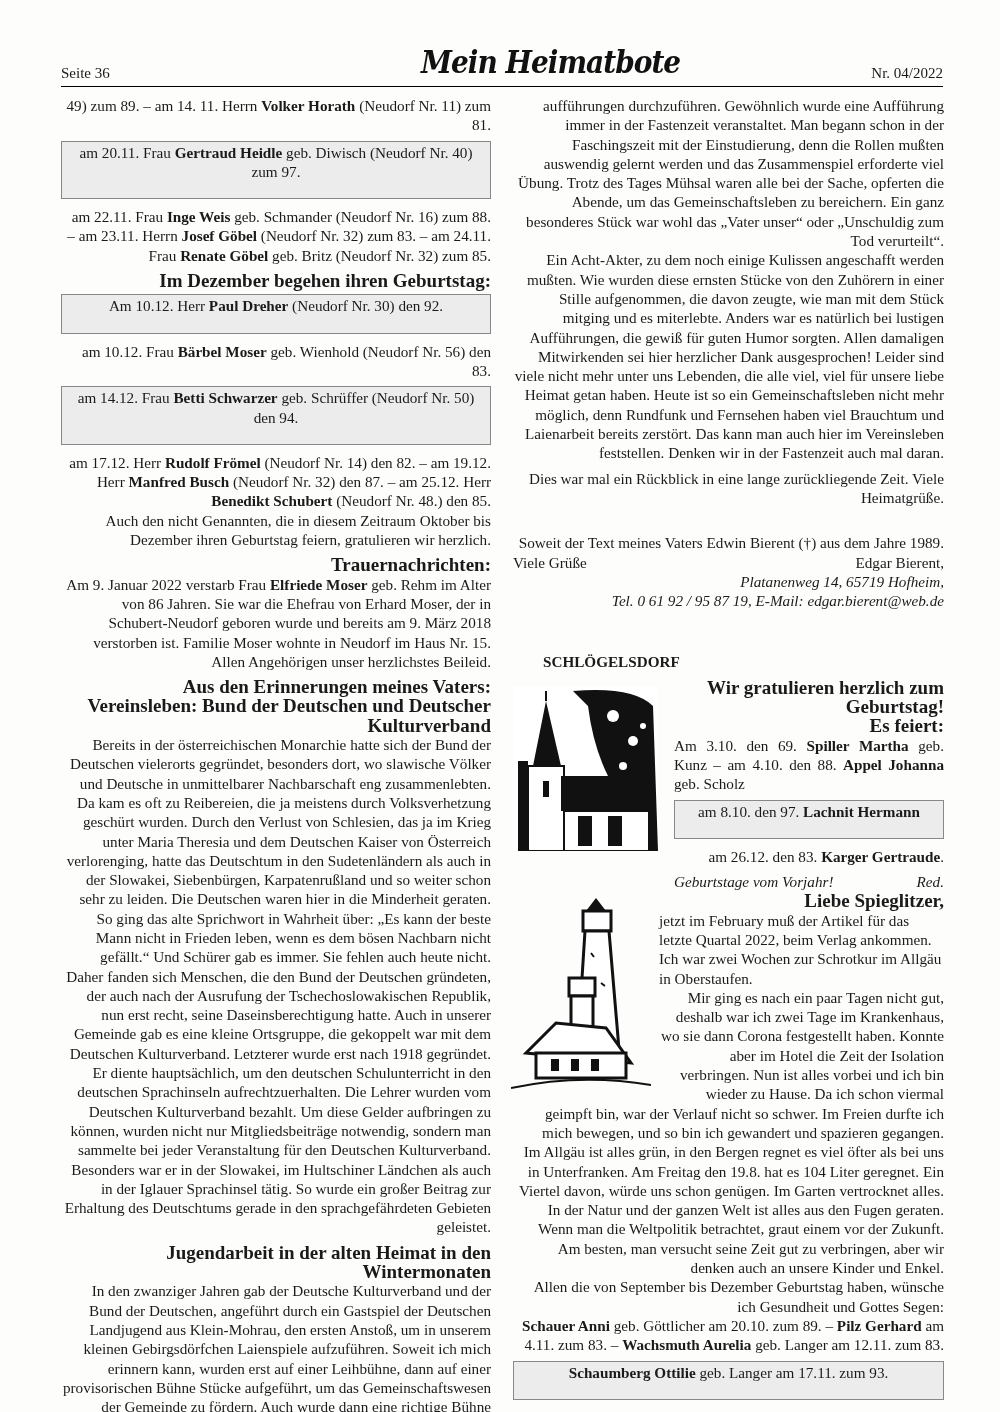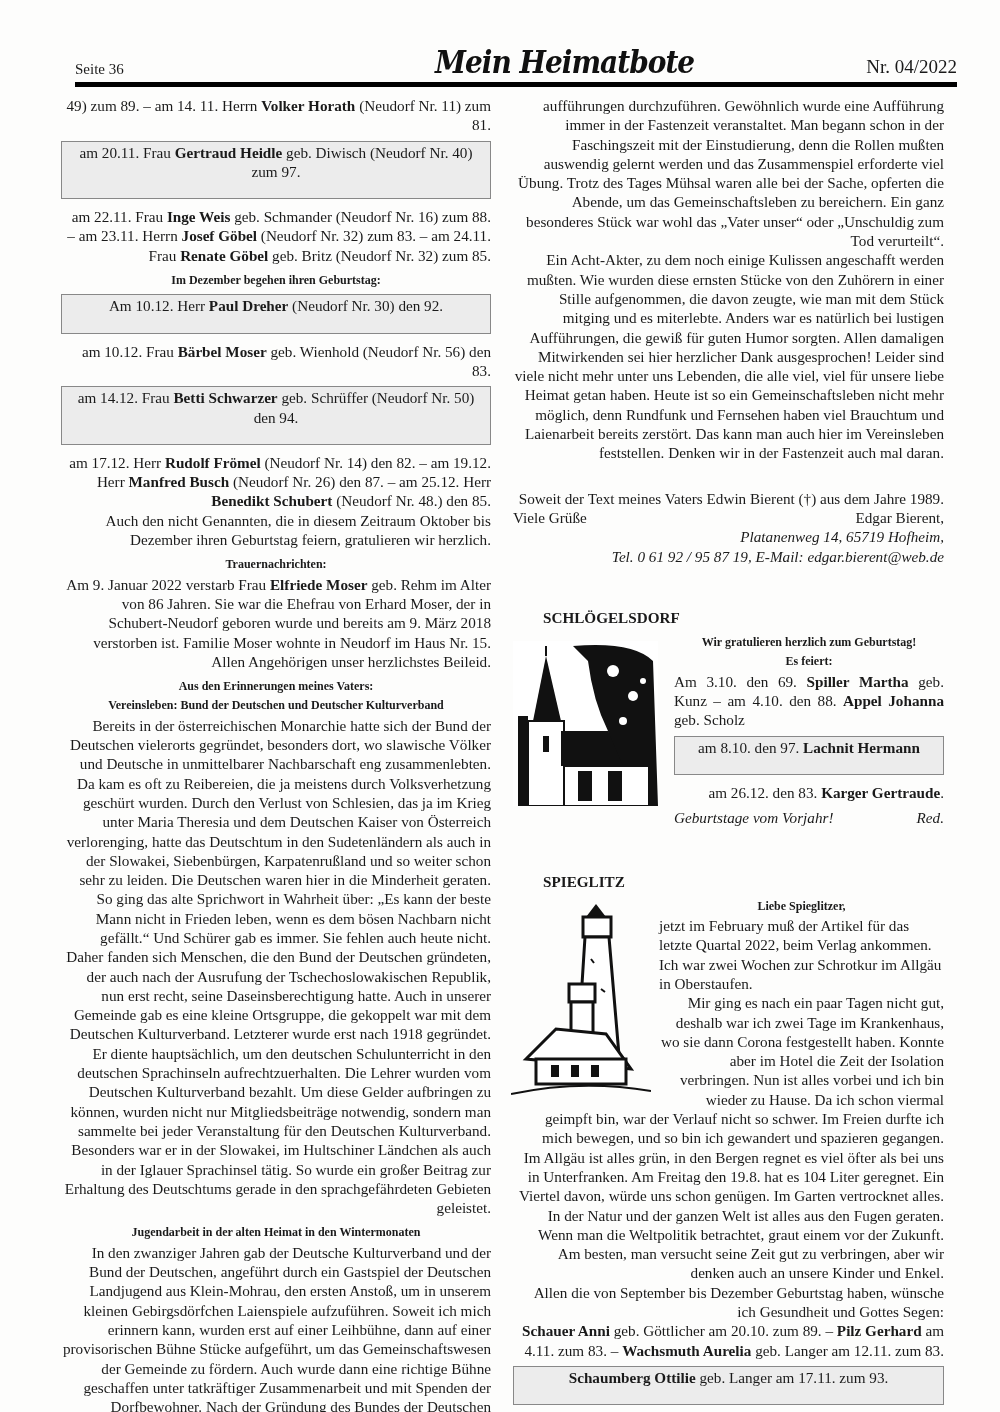--- a/index.html
+++ b/index.html
@@ -1,28 +1,28 @@
 <!DOCTYPE html>
 <html><head>
 <meta charset="utf-8">
 <style>
   * { box-sizing: border-box; margin: 0; padding: 0; }
   body { width: 1000px; height: 1412px; background: #fdfdfc; font-family: "Liberation Serif", "DejaVu Serif", serif; color: #1a1a1a; position: relative; overflow: hidden; }
-  .header { position: absolute; left: 75px; top: 46px; width: 882px; height: 41px; border-bottom: 5px solid #000000; }
+  .header { position: absolute; left: 61px; top: 46px; width: 882px; height: 41px; border-bottom: 1px solid #000000; }
   .header .page { position: absolute; left: 0; bottom: 4px; font-size: 15px; }
-  .header .issue { position: absolute; right: 0; bottom: 4px; font-size: 19px; }
+  .header .issue { position: absolute; right: 0; bottom: 4px; font-size: 15px; }
   .header .logo { position: absolute; left: 360px; top: 0; font-family: "DejaVu Serif", serif; font-weight: bold; font-size: 28px; letter-spacing: -1px; font-style: italic; transform: scaleY(1.15); color: #111; }
   .col { position: absolute; top: 96px; font-size: 15.2px; line-height: 19.3px; text-align: justify; }
   .col-left { left: 61px; width: 430px; }
   .col-right { left: 513px; width: 431px; }
   p { margin-bottom: 6px; text-align: right; }
   p.tight { margin-bottom: 0; }
   b { font-weight: bold; }
   .box { background: #ececec; border: 1px solid #888; padding: 1px 9px 17px 9px; margin: 4px 0 8px 0; text-align: center; }
-  h3 { font-size: 12px; font-weight: bold; line-height: 19.3px; margin-bottom: 0; text-align: center; }
+  h3 { font-size: 19px; font-weight: bold; line-height: 19.3px; margin-bottom: 0; text-align: right; }
   .sig { text-align: right; }
   .sig-row { display: flex; justify-content: space-between; }
   i { font-style: italic; }
   .section-title { text-align: left; font-weight: bold; font-size: 15.2px; margin: 42px 0 6px 0; padding-left: 30px; }
   .float-block { display: flex; gap: 16px; }
   .church { width: 145px; height: 165px; flex: none; margin-top: 8px; }
   .tower { width: 140px; height: 200px; float: left; margin: 2px 8px 0 -2px; }
   .float-text { flex: 1; text-align: left; }
   .red-row { display: flex; justify-content: space-between; }
 </style>
@@ -36,34 +36,35 @@
 </div>
 
 <div class="col col-left">
   <p><span>49) zum 89. – am 14. 11. Herrn </span><b>Volker Horath</b><span> (Neudorf Nr. 11) zum 81.</span></p>
   <div class="box"><span>am 20.11. Frau </span><b>Gertraud Heidle</b><span> geb. Diwisch (Neudorf Nr. 40) zum 97.</span></div>
   <p><span>am 22.11. Frau </span><b>Inge Weis</b><span> geb. Schmander (Neudorf Nr. 16) zum 88. – am 23.11. Herrn </span><b>Josef Göbel</b><span> (Neudorf Nr. 32) zum 83. – am 24.11. Frau </span><b>Renate Göbel</b><span> geb. Britz (Neudorf Nr. 32) zum 85.</span></p>
   <h3>Im Dezember begehen ihren Geburtstag:</h3>
   <div class="box"><span>Am 10.12. Herr </span><b>Paul Dreher</b><span> (Neudorf Nr. 30) den 92.</span></div>
   <p><span>am 10.12. Frau </span><b>Bärbel Moser</b><span> geb. Wienhold (Neudorf Nr. 56) den 83.</span></p>
   <div class="box"><span>am 14.12. Frau </span><b>Betti Schwarzer</b><span> geb. Schrüffer (Neudorf Nr. 50) den 94.</span></div>
-  <p class="tight"><span>am 17.12. Herr </span><b>Rudolf Frömel</b><span> (Neudorf Nr. 14) den 82. – am 19.12. Herr </span><b>Manfred Busch</b><span> (Neudorf Nr. 26) den 87. – am 25.12. Herr </span><b>Benedikt Schubert</b><span> (Neudorf Nr. 48.) den 85.</span></p>
+  <p class="tight"><span>am 17.12. Herr </span><b>Rudolf Frömel</b><span> (Neudorf Nr. 14) den 82. – am 19.12. Herr </span><b>Manfred Busch</b><span> (Neudorf Nr. 32) den 87. – am 25.12. Herr </span><b>Benedikt Schubert</b><span> (Neudorf Nr. 48.) den 85.</span></p>
   <p>Auch den nicht Genannten, die in diesem Zeitraum Oktober bis Dezember ihren Geburtstag feiern, gratulieren wir herzlich.</p>
   <h3>Trauernachrichten:</h3>
   <p><span>Am 9. Januar 2022 verstarb Frau </span><b>Elfriede Moser</b><span> geb. Rehm im Alter von 86 Jahren. Sie war die Ehefrau von Erhard Moser, der in Schubert-Neudorf geboren wurde und bereits am 9. März 2018 verstorben ist. Familie Moser wohnte in Neudorf im Haus Nr. 15. Allen Angehörigen unser herzlichstes Beileid.</span></p>
   <h3>Aus den Erinnerungen meines Vaters:</h3>
   <h3>Vereinsleben: Bund der Deutschen und Deutscher Kulturverband</h3>
   <p>Bereits in der österreichischen Monarchie hatte sich der Bund der Deutschen vielerorts gegründet, besonders dort, wo slawische Völker und Deutsche in unmittelbarer Nachbarschaft eng zusammenlebten. Da kam es oft zu Reibereien, die ja meistens durch Volksverhetzung geschürt wurden. Durch den Verlust von Schlesien, das ja im Krieg unter Maria Theresia und dem Deutschen Kaiser von Österreich verlorenging, hatte das Deutschtum in den Sudetenländern als auch in der Slowakei, Siebenbürgen, Karpatenrußland und so weiter schon sehr zu leiden. Die Deutschen waren hier in die Minderheit geraten. So ging das alte Sprichwort in Wahrheit über: „Es kann der beste Mann nicht in Frieden leben, wenn es dem bösen Nachbarn nicht gefällt.“ Und Schürer gab es immer. Sie fehlen auch heute nicht. Daher fanden sich Menschen, die den Bund der Deutschen gründeten, der auch nach der Ausrufung der Tschechoslowakischen Republik, nun erst recht, seine Daseinsberechtigung hatte. Auch in unserer Gemeinde gab es eine kleine Ortsgruppe, die gekoppelt war mit dem Deutschen Kulturverband. Letzterer wurde erst nach 1918 gegründet. Er diente hauptsächlich, um den deutschen Schulunterricht in den deutschen Sprachinseln aufrechtzuerhalten. Die Lehrer wurden vom Deutschen Kulturverband bezahlt. Um diese Gelder aufbringen zu können, wurden nicht nur Mitgliedsbeiträge notwendig, sondern man sammelte bei jeder Veranstaltung für den Deutschen Kulturverband. Besonders war er in der Slowakei, im Hultschiner Ländchen als auch in der Iglauer Sprachinsel tätig. So wurde ein großer Beitrag zur Erhaltung des Deutschtums gerade in den sprachgefährdeten Gebieten geleistet.</p>
   <h3>Jugendarbeit in der alten Heimat in den Wintermonaten</h3>
   <p class="tight">In den zwanziger Jahren gab der Deutsche Kulturverband und der Bund der Deutschen, angeführt durch ein Gastspiel der Deutschen Landjugend aus Klein-Mohrau, den ersten Anstoß, um in unserem kleinen Gebirgsdörfchen Laienspiele aufzuführen. Soweit ich mich erinnern kann, wurden erst auf einer Leihbühne, dann auf einer provisorischen Bühne Stücke aufgeführt, um das Gemeinschaftswesen der Gemeinde zu fördern. Auch wurde dann eine richtige Bühne geschaffen unter tatkräftiger Zusammenarbeit und mit Spenden der Dorfbewohner. Nach der Gründung des Bundes der Deutschen Landjugend „Einigkeit“, übernahm dieser dann die gesamte Jugendarbeit. Schon kurz nach der Gründung im Jahre 1933 wurden Heimabende gestaltet und man beschloß, alle Jahre wenigstens zwei Theater-</p>
 </div>
 
 <div class="col col-right">
   <p class="tight">aufführungen durchzuführen. Gewöhnlich wurde eine Aufführung immer in der Fastenzeit veranstaltet. Man begann schon in der Faschingszeit mit der Einstudierung, denn die Rollen mußten auswendig gelernt werden und das Zusammenspiel erforderte viel Übung. Trotz des Tages Mühsal waren alle bei der Sache, opferten die Abende, um das Gemeinschaftsleben zu bereichern. Ein ganz besonderes Stück war wohl das „Vater unser“ oder „Unschuldig zum Tod verurteilt“.</p>
   <p>Ein Acht-Akter, zu dem noch einige Kulissen angeschafft werden mußten. Wie wurden diese ernsten Stücke von den Zuhörern in einer Stille aufgenommen, die davon zeugte, wie man mit dem Stück mitging und es miterlebte. Anders war es natürlich bei lustigen Aufführungen, die gewiß für guten Humor sorgten. Allen damaligen Mitwirkenden sei hier herzlicher Dank ausgesprochen! Leider sind viele nicht mehr unter uns Lebenden, die alle viel, viel für unsere liebe Heimat getan haben. Heute ist so ein Gemeinschaftsleben nicht mehr möglich, denn Rundfunk und Fernsehen haben viel Brauchtum und Laienarbeit bereits zerstört. Das kann man auch hier im Vereinsleben feststellen. Denken wir in der Fastenzeit auch mal daran.</p>
+  <p>Dies war mal ein Rückblick in eine lange zurückliegende Zeit. Viele Heimatgrüße.</p>
   <p class="tight" style="margin-top:26px">Soweit der Text meines Vaters Edwin Bierent (†) aus dem Jahre 1989.</p>
   <div class="sig-row">
     <span>Viele Grüße</span>
     <span>Edgar Bierent,</span>
   </div>
   <div class="sig"><i>Platanenweg 14, 65719 Hofheim,</i></div>
   <div class="sig"><i>Tel. 0 61 92 / 95 87 19, E-Mail: edgar.bierent@web.de</i></div>
 
   <div class="section-title">SCHLÖGELSDORF</div>
   <div class="float-block">
@@ -90,21 +91,20 @@
       <p style="text-align:justify"><span>Am 3.10. den 69. </span><b>Spiller Martha</b><span> geb. Kunz – am 4.10. den 88. </span><b>Appel Johanna</b><span> geb. Scholz</span></p>
       <div class="box"><span>am 8.10. den 97. </span><b>Lachnit Hermann</b></div>
       <p><span>am 26.12. den 83. </span><b>Karger Gertraude</b><span>.</span></p>
       <div class="red-row">
         <i>Geburtstage vom Vorjahr!</i>
         <i>Red.</i>
       </div>
     </div>
   </div>
 
-  <div class="section-title" style="margin-top:44px">SPIEGLITZ</div>
   <div>
     <svg class="tower" viewBox="0 0 140 200">
       <polygon points="85,5 75,18 95,18" fill="#111"></polygon>
       <rect x="72" y="18" width="28" height="20" fill="#fff" stroke="#111" stroke-width="3"></rect>
       <polygon points="74,38 98,38 110,180 65,180" fill="#fff" stroke="#111" stroke-width="3"></polygon>
       <path d="M80 60 l3 4 M90 90 l4 3 M78 120 l2 5 M95 140 l3 3 M85 160 l4 2" stroke="#111" stroke-width="2"></path>
       <rect x="58" y="85" width="26" height="18" fill="#fff" stroke="#111" stroke-width="3"></rect>
       <rect x="60" y="103" width="22" height="60" fill="#fff" stroke="#111" stroke-width="3"></rect>
       <polygon points="15,160 45,130 95,135 120,170" fill="#fff" stroke="#111" stroke-width="3"></polygon>
       <rect x="25" y="160" width="90" height="25" fill="#fff" stroke="#111" stroke-width="3"></rect>

